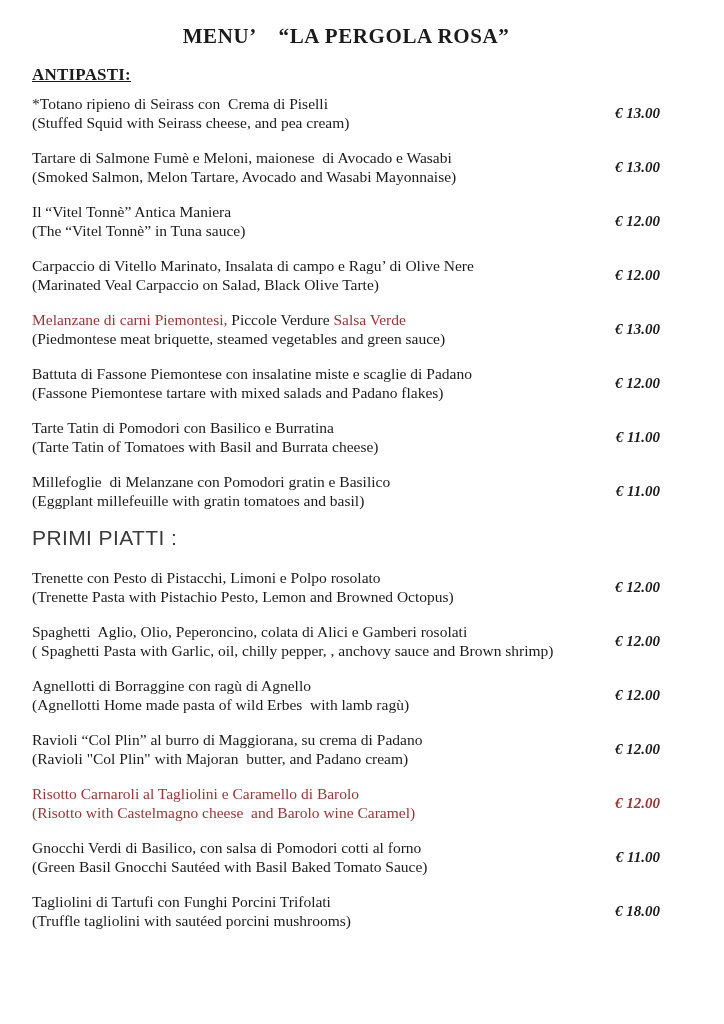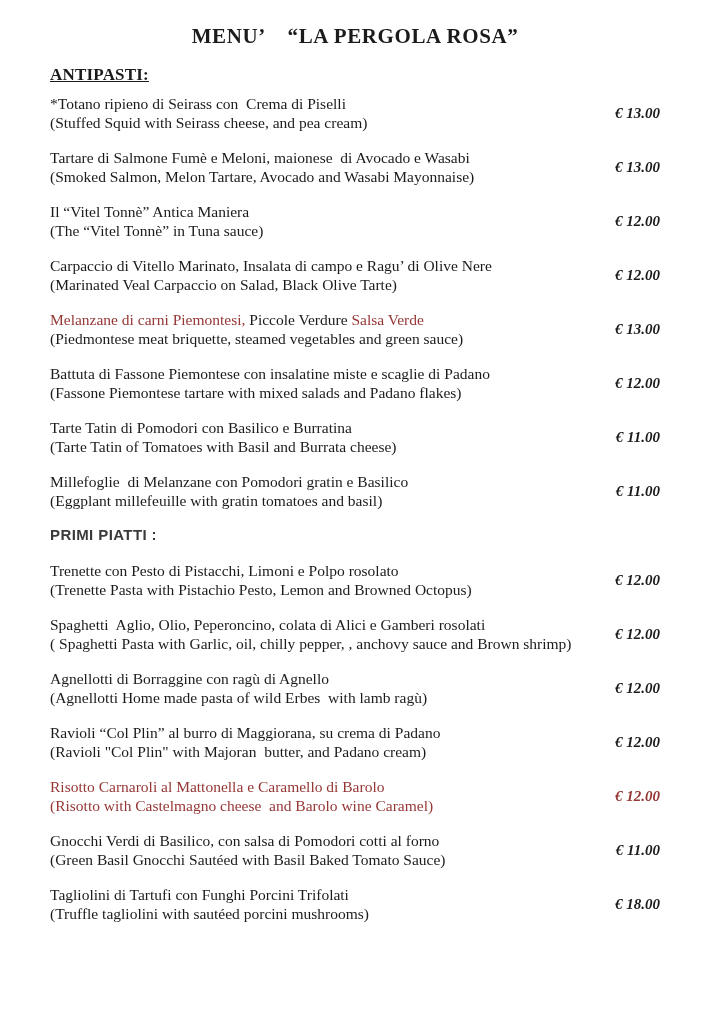--- a/index.html
+++ b/index.html
@@ -4,40 +4,40 @@
 <style>
   * { box-sizing: border-box; margin: 0; padding: 0; }
   html, body { background: #ffffff; }
   body {
     width: 724px;
     min-height: 1024px;
     font-family: "Liberation Serif", serif;
     color: #1b1b1b;
     -webkit-font-smoothing: antialiased;
   }
-  .page { padding: 24px 64px 40px 50px; }
+  .page { padding: 24px 64px 40px 32px; }
   .title {
     text-align: center;
     font-size: 21px;
     font-weight: 700;
     letter-spacing: 0.6px;
     margin-bottom: 16px;
     white-space: pre-wrap;
   }
   .heading-antipasti {
     font-size: 17px;
     font-weight: 700;
     text-decoration: underline;
     margin-bottom: 9px;
     letter-spacing: 0.2px;
   }
   .heading-primi {
     font-family: "Liberation Sans", sans-serif;
-    font-size: 15px;
-    font-weight: 700;
+    font-size: 21px;
+    font-weight: 400;
     color: #3a3a3a;
     letter-spacing: 0.4px;
     margin: 2px 0 18px 0;
   }
   .items { display: block; }
   .item {
     display: flex;
     align-items: center;
     margin-bottom: 16px;
   }
@@ -116,21 +116,21 @@
         </div>
         <div class="item">
           <div class="item-text"><div class="item-name">Agnellotti di Borraggine con ragù di Agnello</div><div class="item-desc">(Agnellotti Home made pasta of wild Erbes  with lamb ragù)</div></div>
           <div class="item-price">€ 12.00</div>
         </div>
         <div class="item">
           <div class="item-text"><div class="item-name">Ravioli “Col Plin” al burro di Maggiorana, su crema di Padano</div><div class="item-desc">(Ravioli "Col Plin" with Majoran  butter, and Padano cream)</div></div>
           <div class="item-price">€ 12.00</div>
         </div>
         <div class="item">
-          <div class="item-text"><div class="item-name"><span style="color: rgb(149, 55, 53);">Risotto Carnaroli al Mattonella e Caramello di Barolo</span></div><div class="item-desc"><span style="color: rgb(149, 55, 53);">(Risotto with Castelmagno cheese  and Barolo wine Caramel)</span></div></div>
+          <div class="item-text"><div class="item-name"><span style="color: rgb(149, 55, 53);">Risotto Carnaroli al Tagliolini e Caramello di Barolo</span></div><div class="item-desc"><span style="color: rgb(149, 55, 53);">(Risotto with Castelmagno cheese  and Barolo wine Caramel)</span></div></div>
           <div class="item-price" style="color: rgb(149, 55, 53);">€ 12.00</div>
         </div>
         <div class="item">
           <div class="item-text"><div class="item-name">Gnocchi Verdi di Basilico, con salsa di Pomodori cotti al forno</div><div class="item-desc">(Green Basil Gnocchi Sautéed with Basil Baked Tomato Sauce)</div></div>
           <div class="item-price">€ 11.00</div>
         </div>
         <div class="item">
           <div class="item-text"><div class="item-name">Tagliolini di Tartufi con Funghi Porcini Trifolati</div><div class="item-desc">(Truffle tagliolini with sautéed porcini mushrooms)</div></div>
           <div class="item-price">€ 18.00</div>
         </div>

